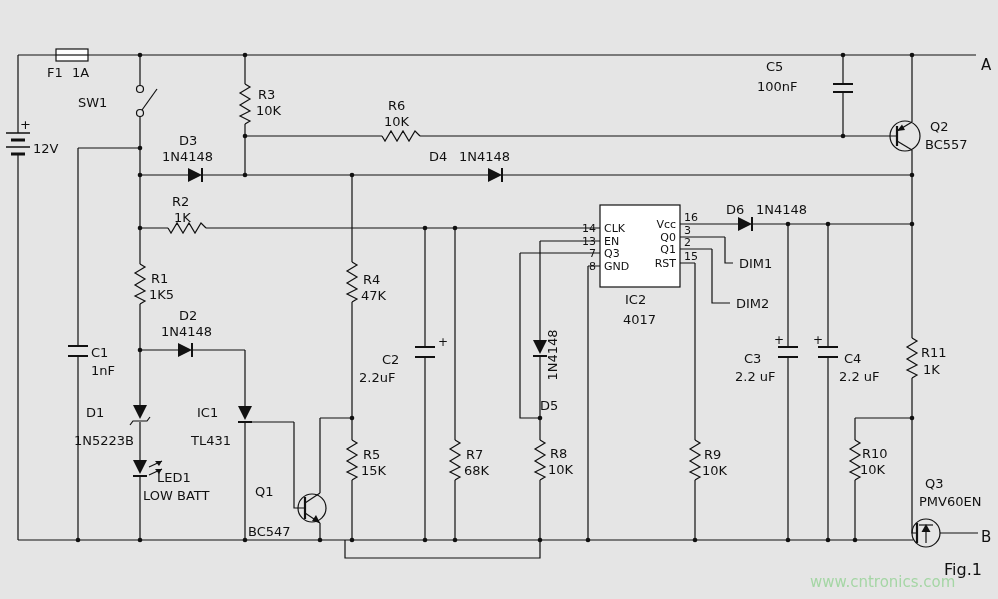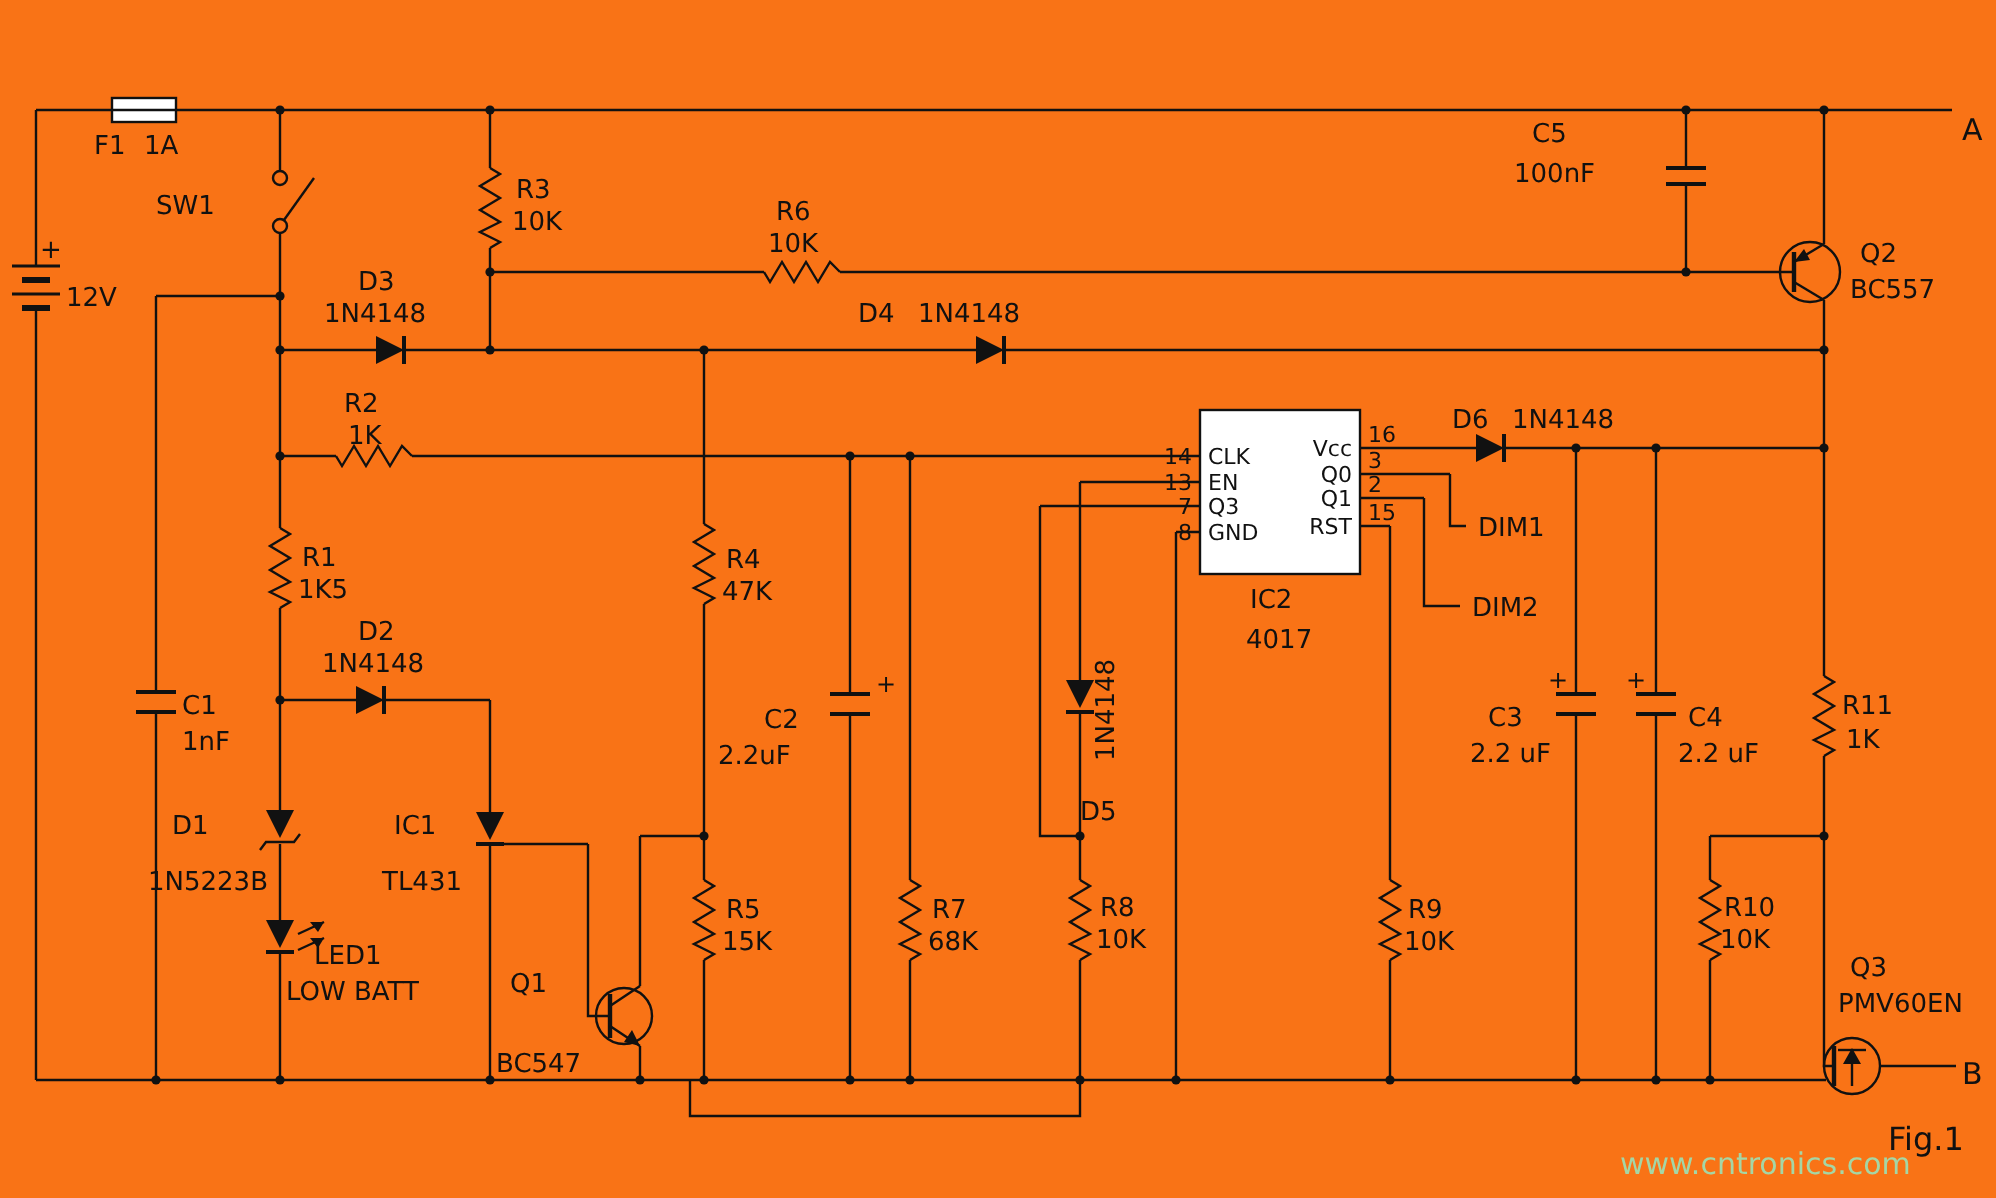--- a/index.html
+++ b/index.html
@@ -1,16 +1,16 @@
 <!DOCTYPE html>
 <html><head>
 <meta charset="utf-8">
 <style>
   html,body{margin:0;padding:0;background:#fff;}
-  .stage{width:998px;height:599px;position:relative;background:#f97316;}
+  .stage{width:998px;height:599px;position:relative;background:#e5e5e5;}
   svg text{font-family:"DejaVu Sans","Liberation Sans",sans-serif;fill:#111;}
   .lbl{font-size:13px;}
   .pin{font-size:11px;}
   .big{font-size:15px;}
   .fig{font-size:16px;}
   .wm{font-size:15px;fill:#a5d6a5;}
   .plus{font-size:12px;}
   .te{text-anchor:end;}
   .tm{text-anchor:middle;}
   .wire{stroke:#111;stroke-width:1.2;fill:none;}

